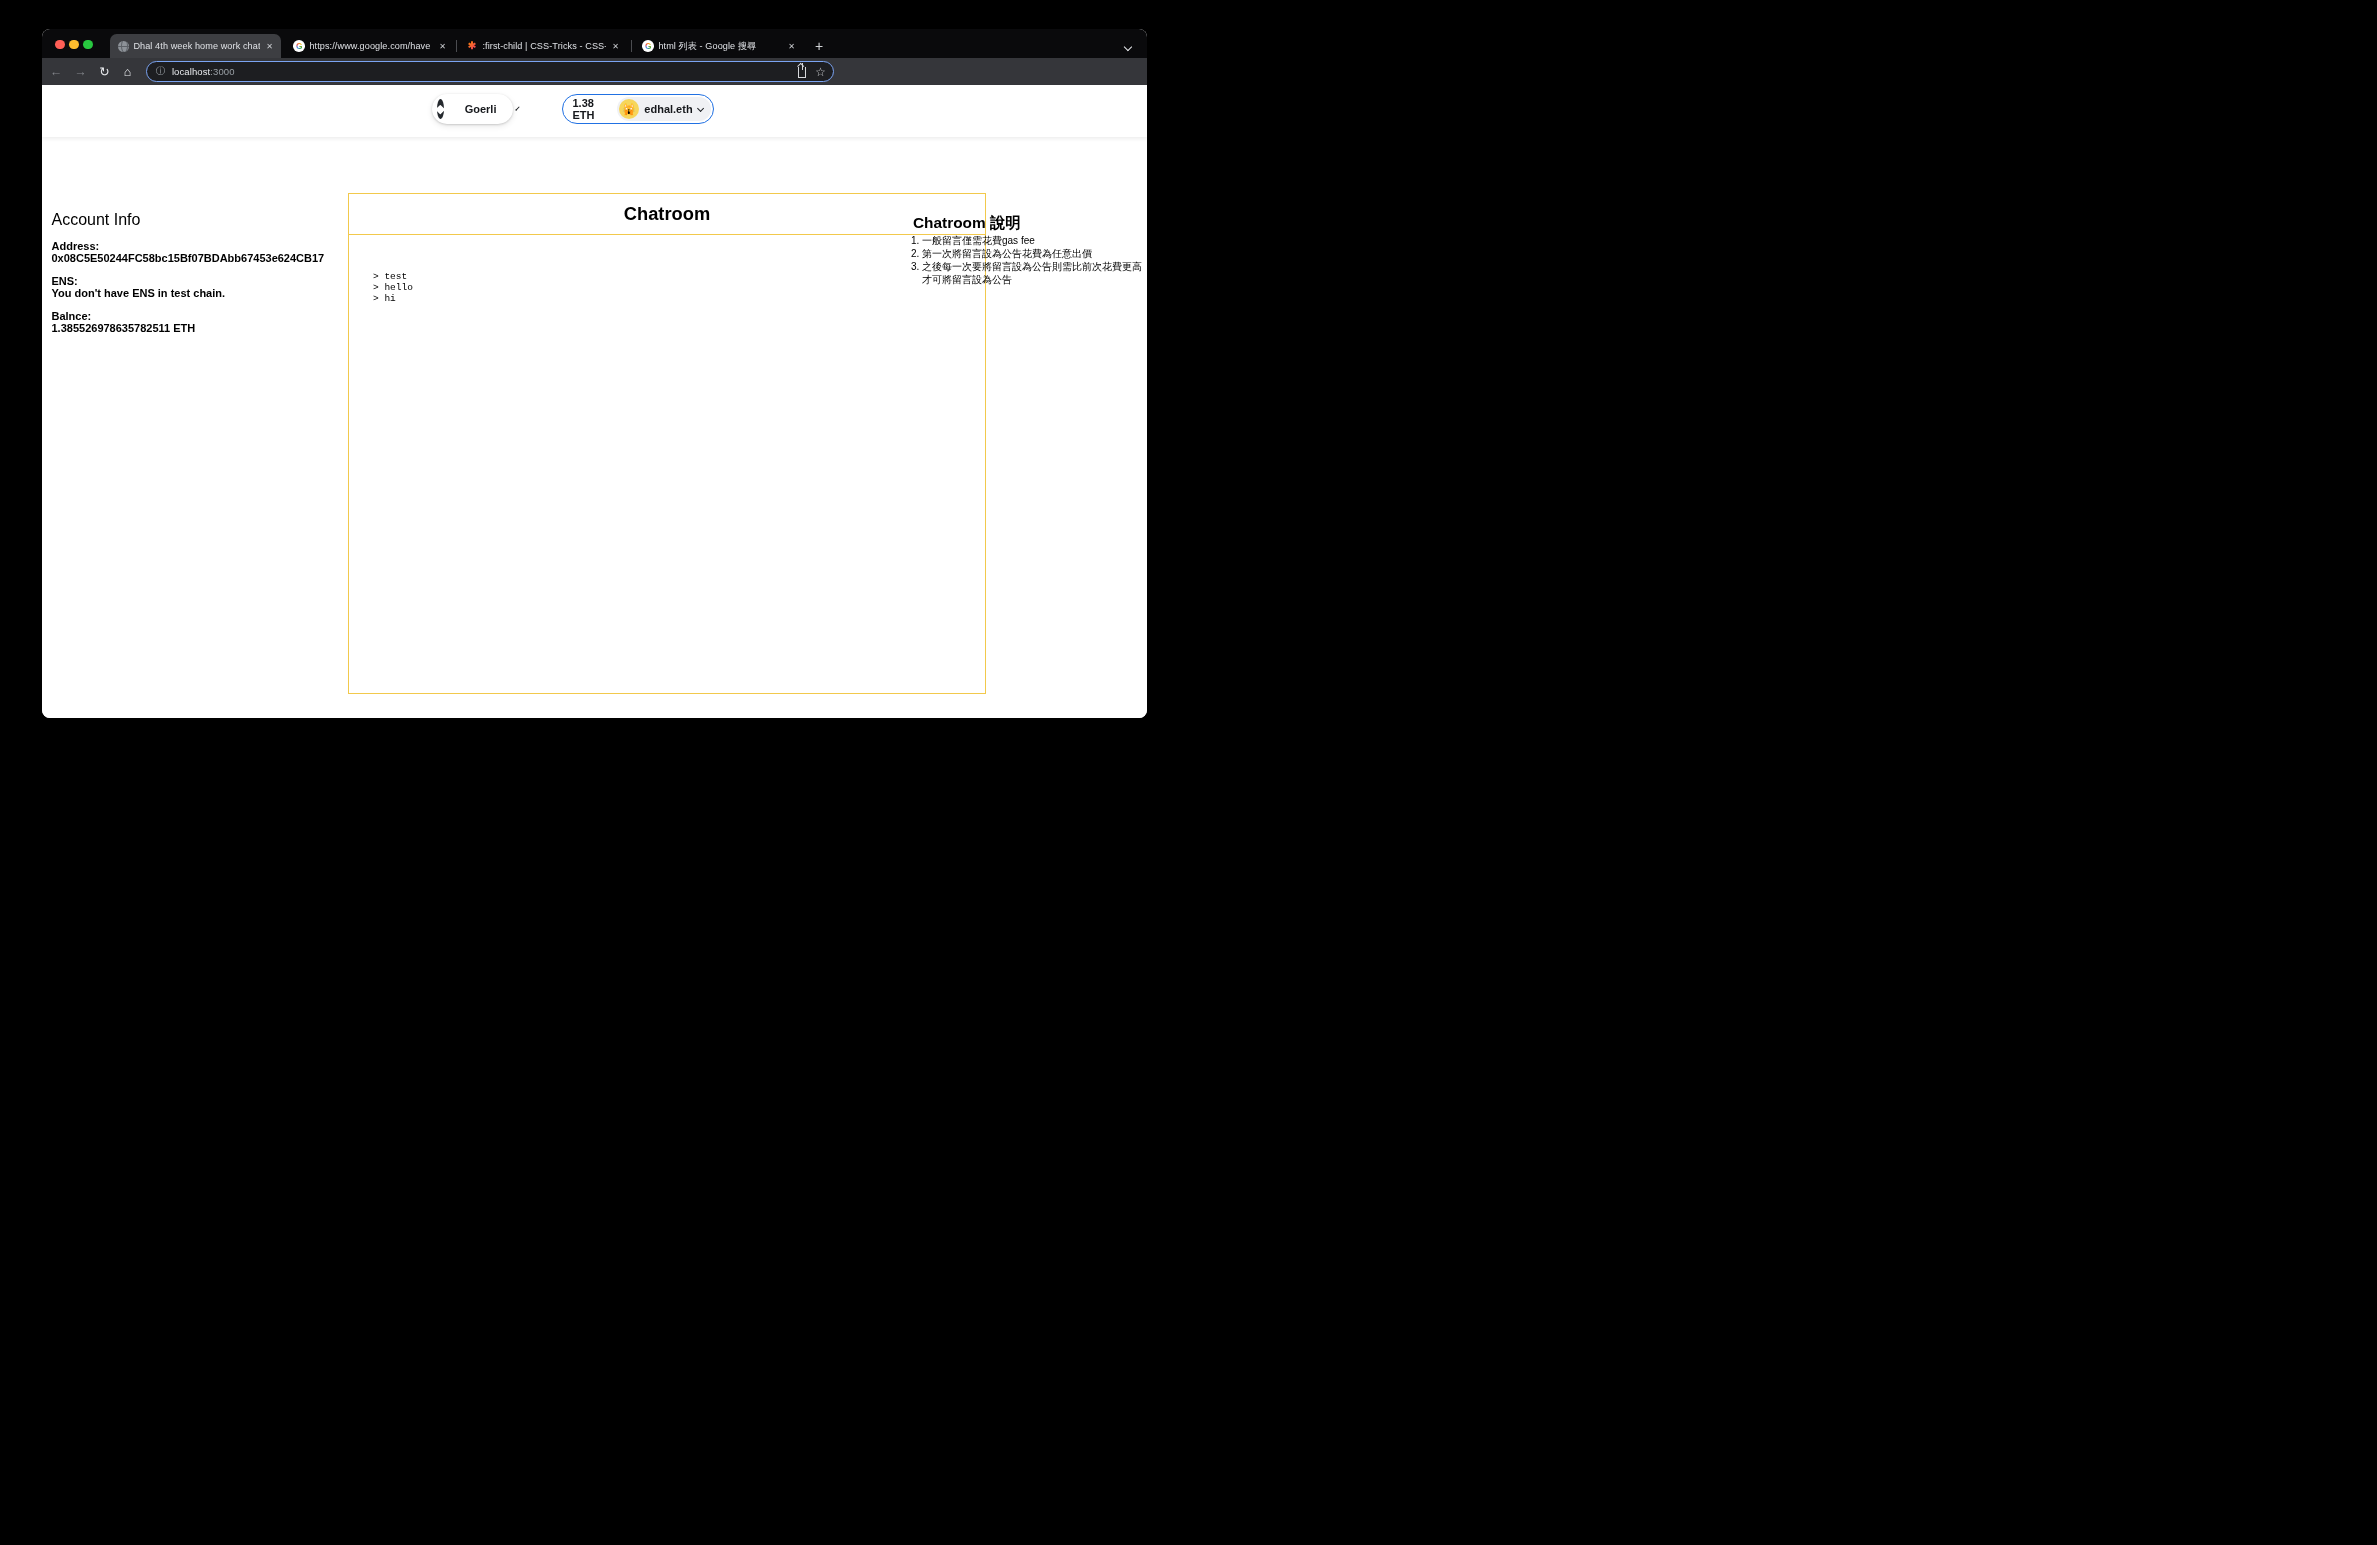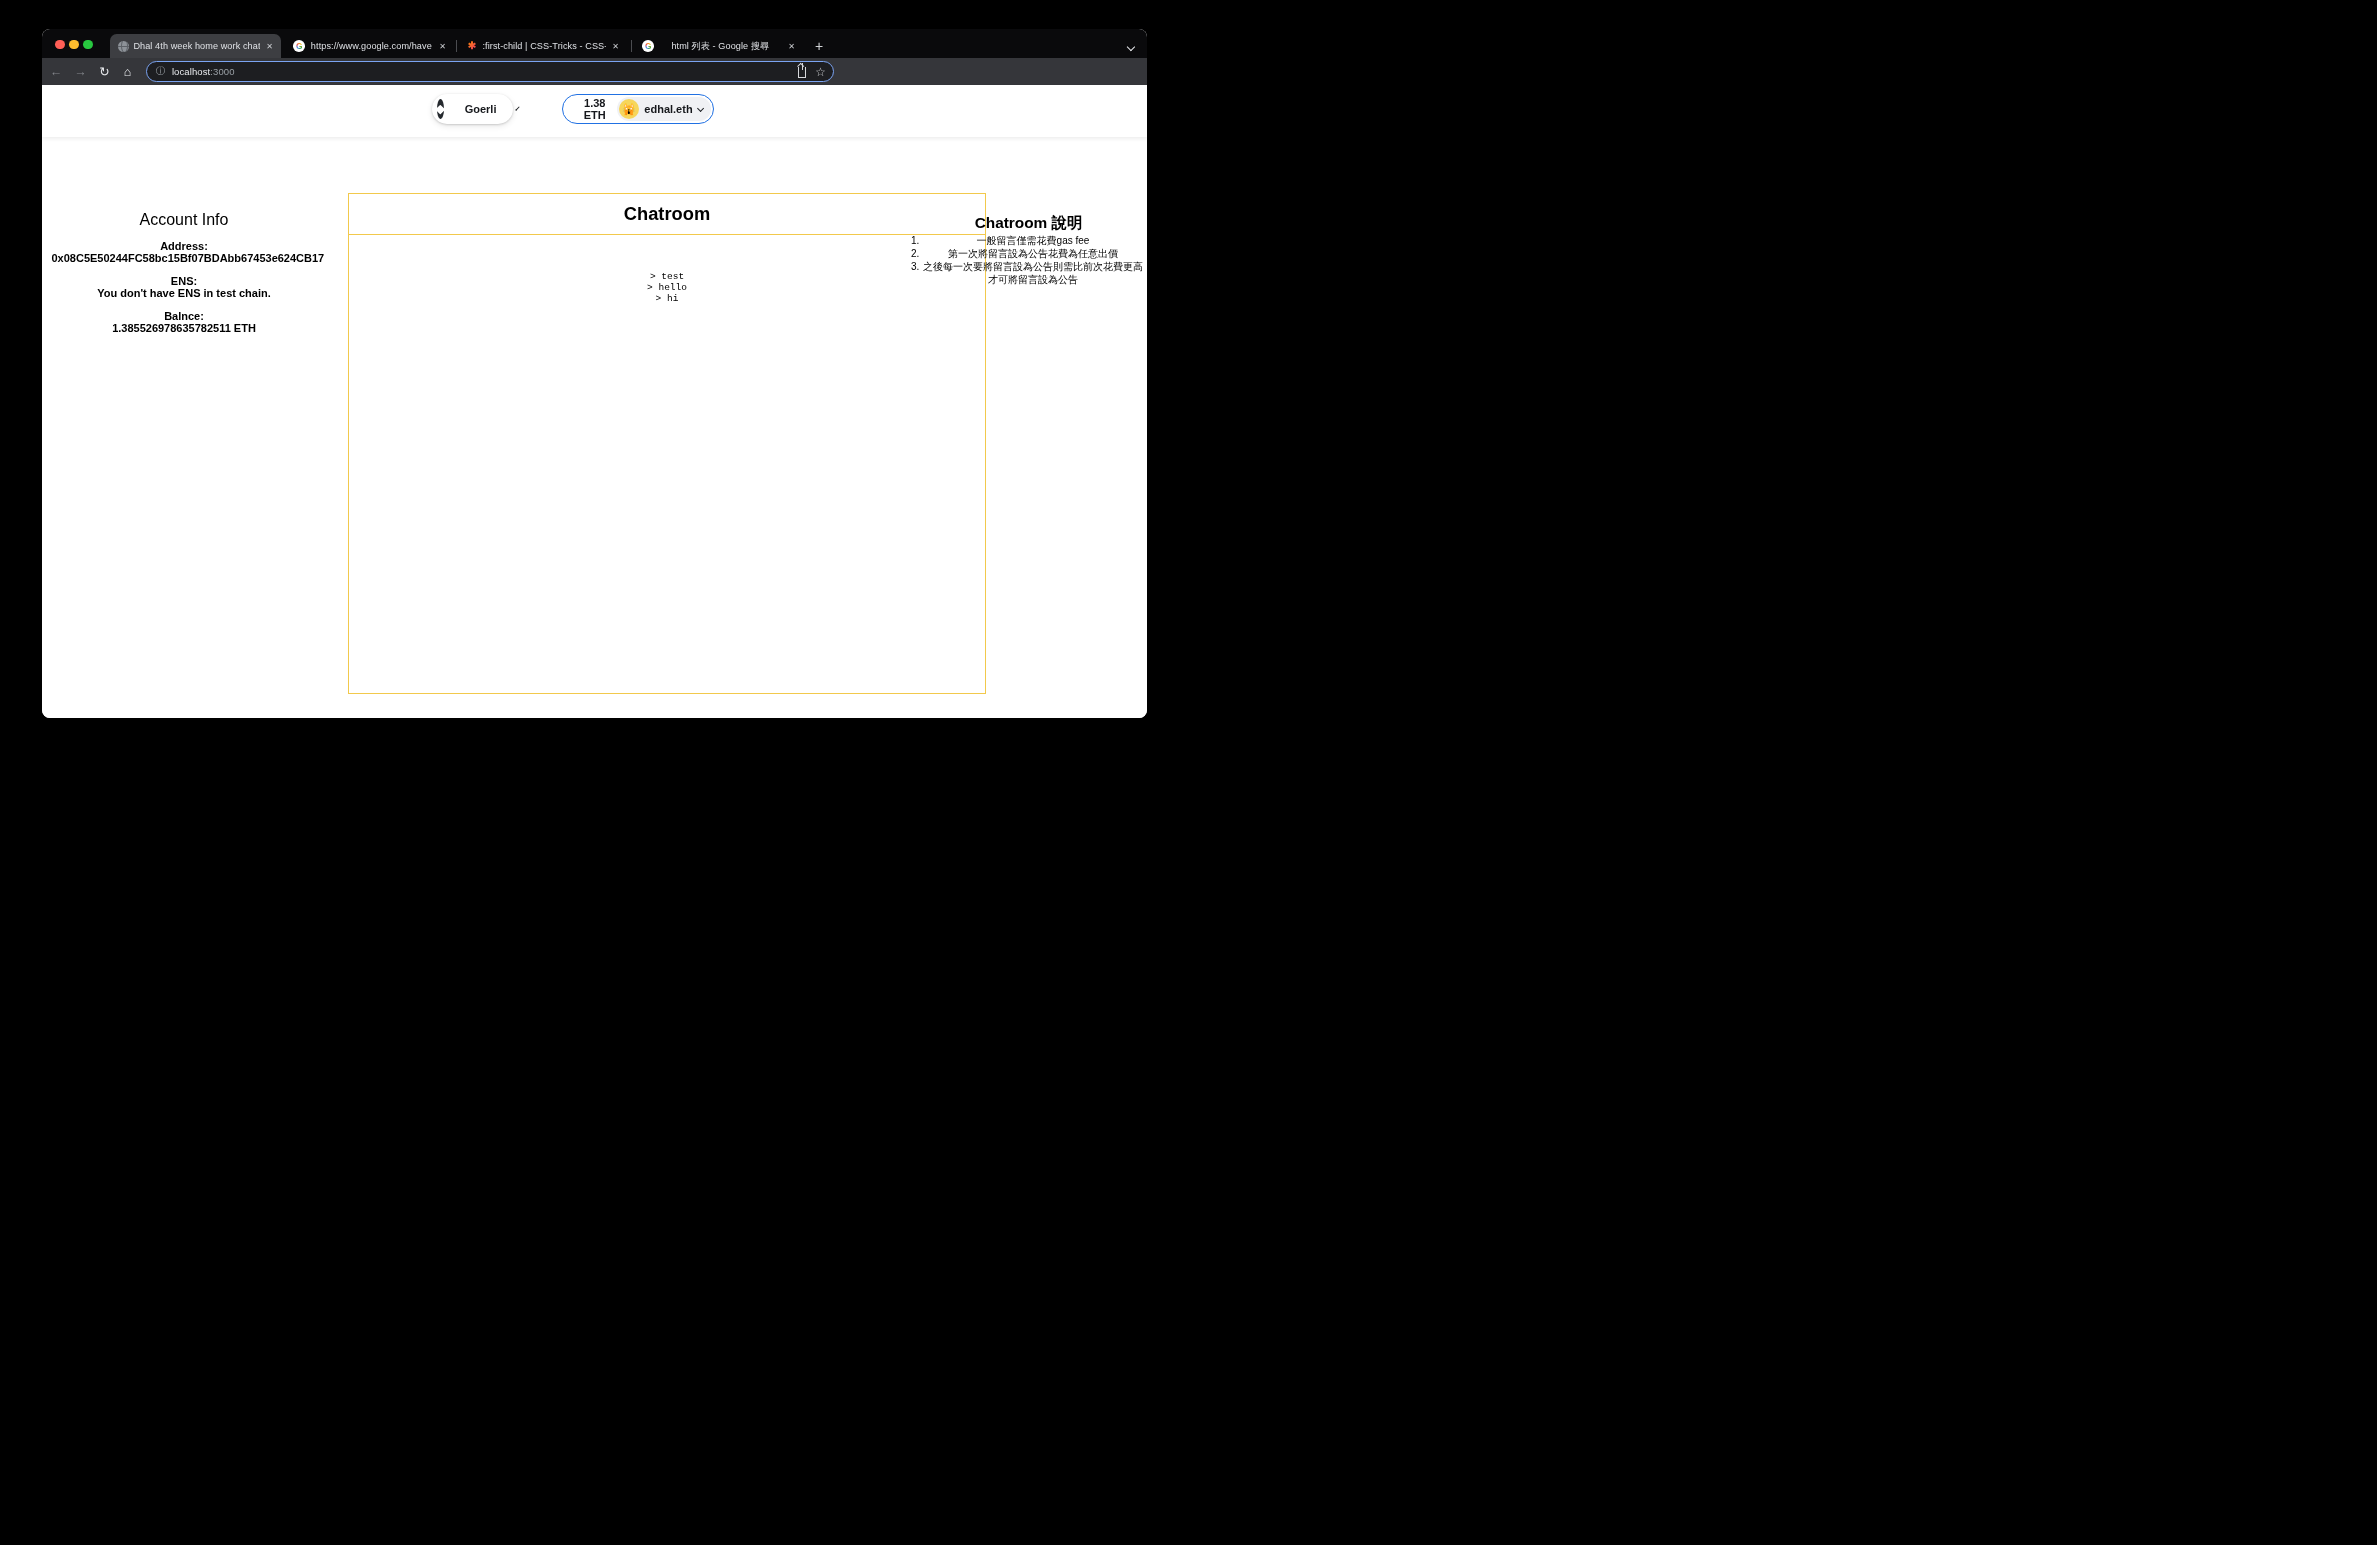--- a/index.html
+++ b/index.html
@@ -1,20 +1,20 @@
 <!DOCTYPE html>
 <html style="font-size:11.7px"><head>
 <meta charset="utf-8">
 <style>
   * { margin:0; padding:0; box-sizing:border-box; }
   html,body { width:1189px; height:773px; overflow:hidden; }
   body { background:#000; font-family:"Liberation Sans", sans-serif; position:relative; }
 
   .window { position:absolute; left:42px; top:29px; width:1105px; height:689px;
-            border-radius:8px; overflow:hidden; background:#fff;text-align:center; }
+            border-radius:8px; overflow:hidden; background:#fff; }
 
   
   .tabstrip { position:absolute; top:0; left:0; right:0; height:29px; background:#0a0a0c; }
   .tl { position:absolute; top:10.6px; width:9.5px; height:9.5px; border-radius:50%; }
   .tl.close { left:13px;  background:#FF5F57; }
   .tl.min   { left:27px;  background:#FEBC2E; }
   .tl.zoom  { left:41px;  background:#28C840; }
 
   .tab { position:absolute; top:5.1px; height:24px; border-radius:6.6px 6.6px 0 0;
          display:flex; align-items:center; padding:0 6.6px 0 7.3px; overflow:hidden; }

